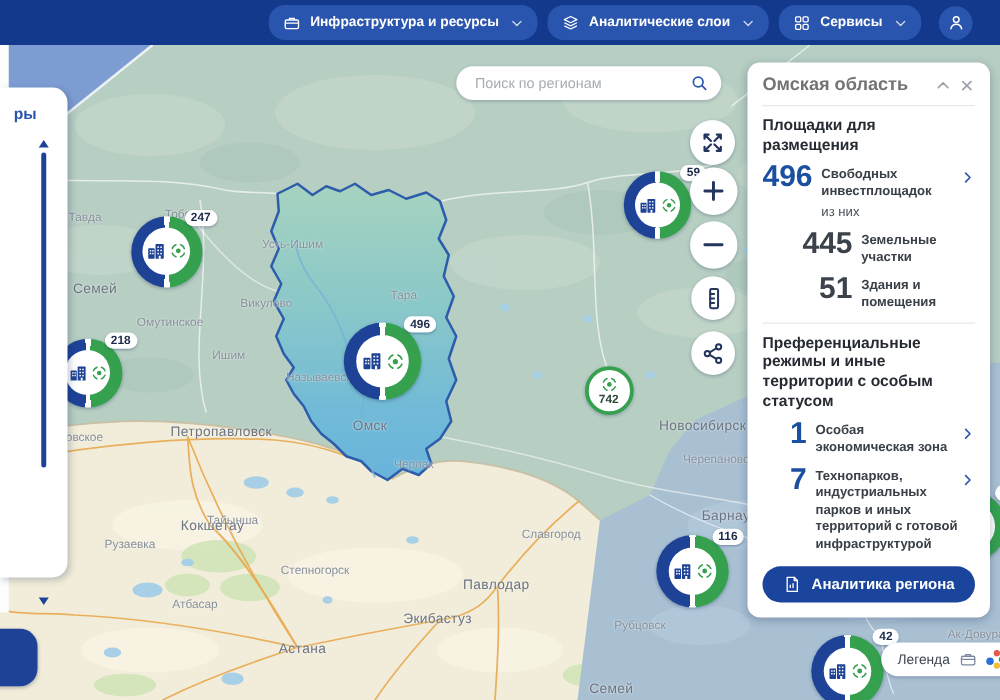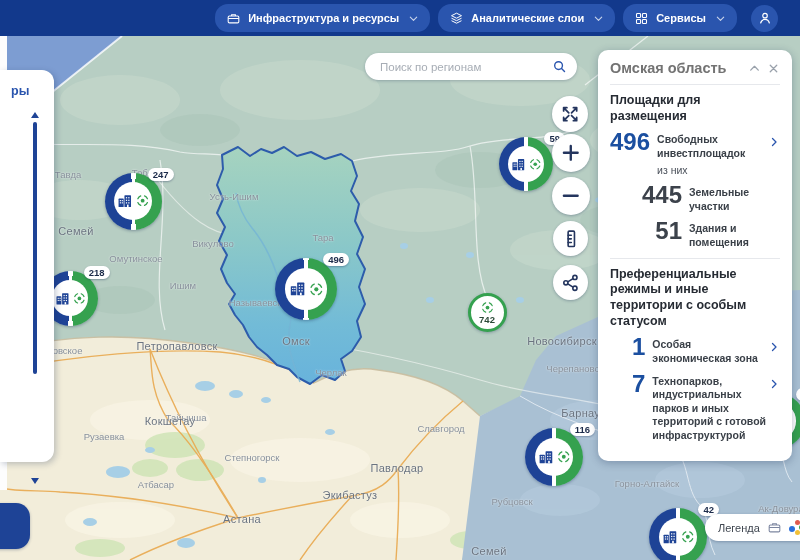--- a/index.html
+++ b/index.html
@@ -622,20 +622,28 @@
       </svg>
     </div>
     <div class="prow" style="padding-left:22px;">
       <span class="num">7</span>
       <span class="lbl">Технопарков, индустриальных парков и иных территорий с готовой инфраструктурой</span>
       <svg class="rchev" viewBox="0 0 24 24" fill="none" stroke="#2a55ae" stroke-width="2.6" stroke-linecap="round" stroke-linejoin="round">
         <path d="M9 5l7 7-7 7"></path>
       </svg>
     </div>
 
+    <button class="analytics-btn">
+      <svg viewBox="0 0 24 24" fill="none" stroke="#ffffff" stroke-width="1.7" stroke-linecap="round" stroke-linejoin="round">
+        <path d="M6 3h9l4 4v14H6z"></path>
+          <path d="M15 3v4h4"></path>
+          <path d="M10 16v-3M13.5 16v-5"></path>
+      </svg>
+      <span>Аналитика региона</span>
+    </button>
   </div>
 
   <button class="legend">
     <span class="ltxt">Легенда</span>
     <svg class="lbrief" viewBox="0 0 24 24" fill="none" stroke="#7c86a0" stroke-width="1.7">
       <rect x="3.5" y="8" width="17" height="11" rx="2"></rect>
         <path d="M9 8V6h6v2M3.5 12h17"></path>
     </svg>
     <span class="dots">
       <i style="left:0;top:6px;width:6px;height:6px;background:#2a6fdb;"></i>

